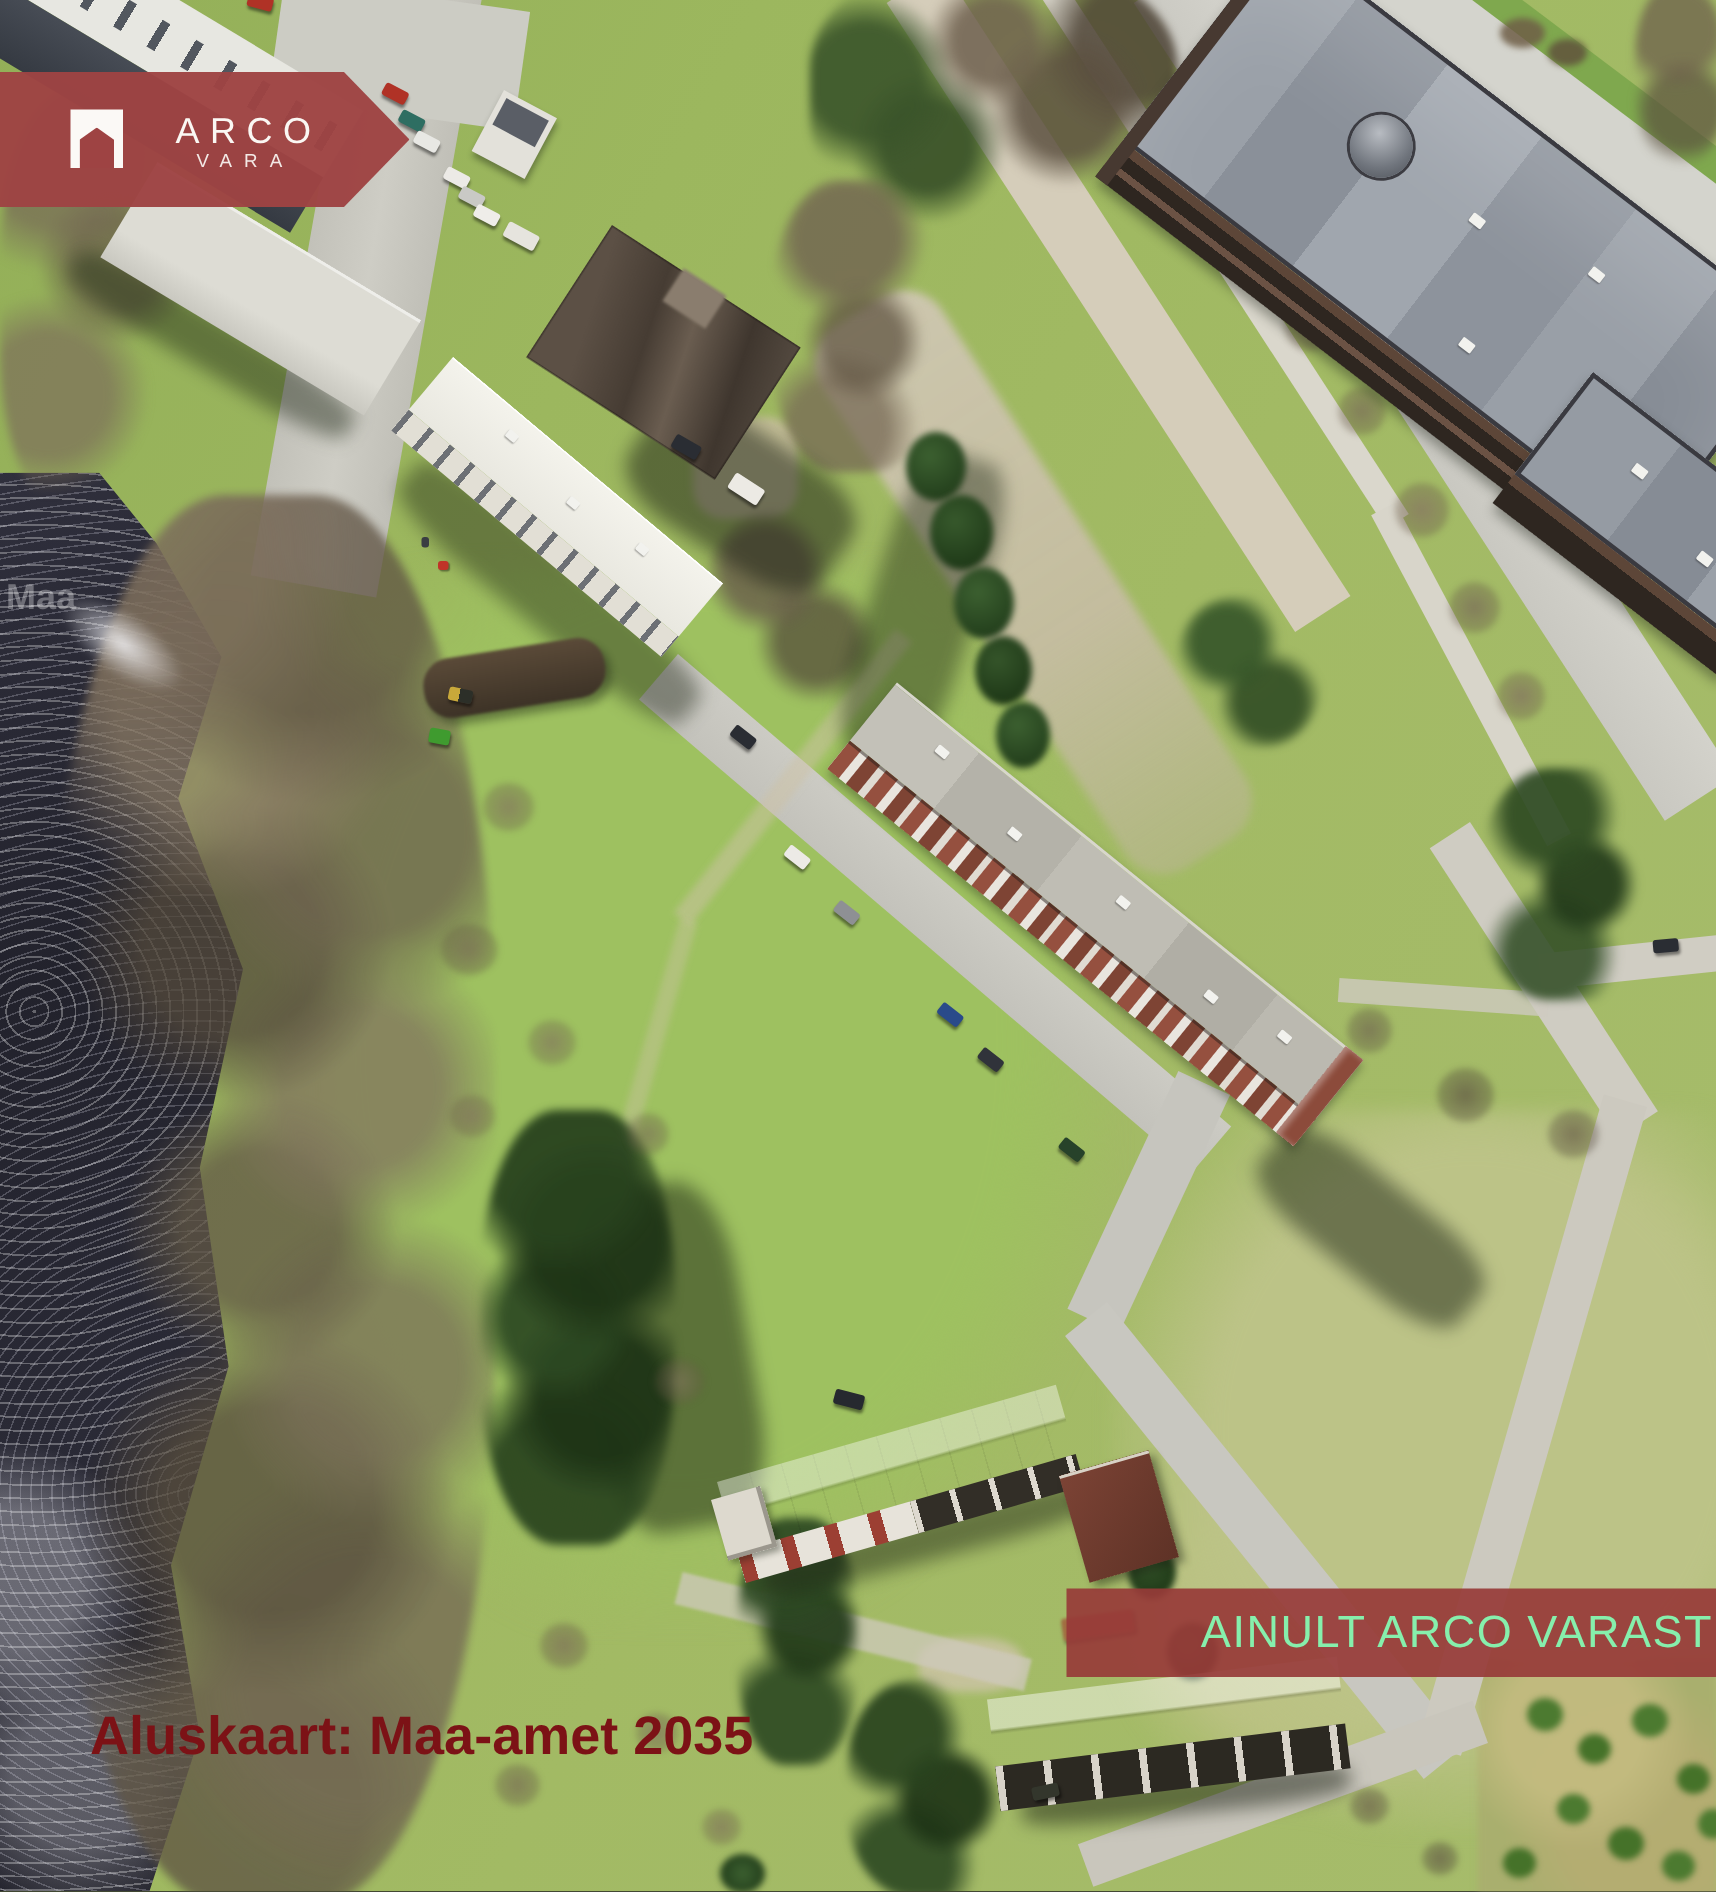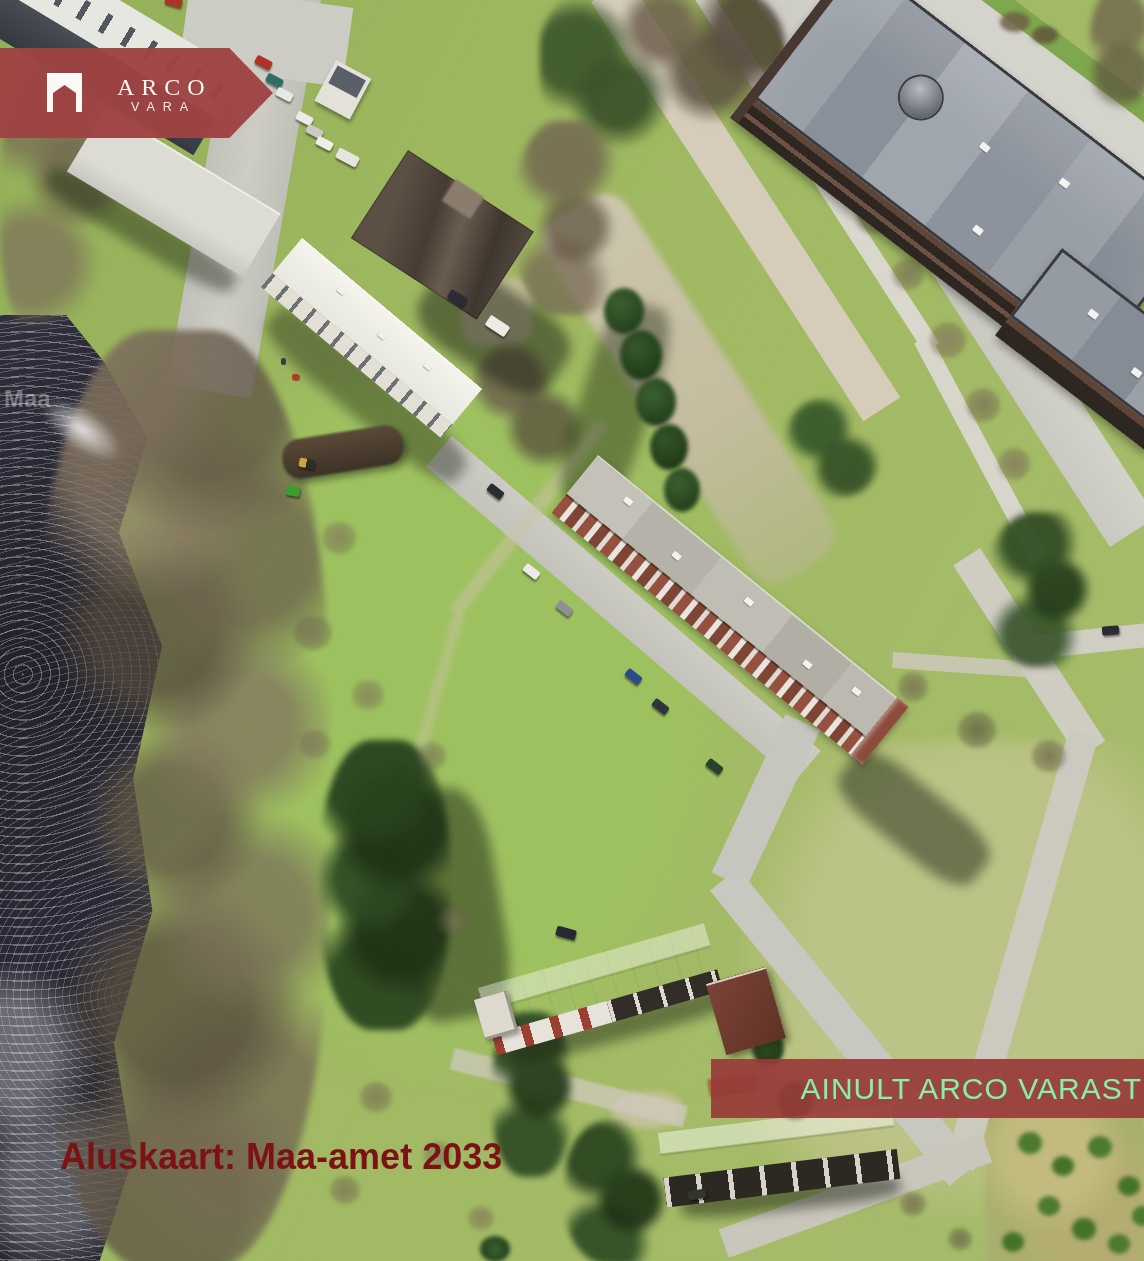--- a/index.html
+++ b/index.html
@@ -13,21 +13,21 @@
   .cluster{filter:blur(3px);border-radius:40%;}
   .shadow{filter:blur(6px);border-radius:30%;}
   .car{width:17px;height:9px;border-radius:2px;box-shadow:1px 2px 2px rgba(0,0,0,.45);transform-origin:50% 50%;}
   .vent{background:#f2f2ee;border-radius:1px;box-shadow:0 1px 1px rgba(0,0,0,.3);}
   
   .arco-banner{left:0;top:48px;width:273px;height:90px;background:#9e4343;opacity:.97;
                clip-path:polygon(0 0,84% 0,100% 50%,84% 100%,0 100%);z-index:50;}
   .arco-icon{left:47px;top:73px;width:35px;height:39px;background:#fbf9f6;z-index:51;}
   .arco-house{left:6px;top:12px;width:23px;height:27px;background:#9e4343;
               clip-path:polygon(50% 0,100% 30%,100% 100%,0 100%,0 30%);}
-  .arco-word{left:117px;top:74px;font-size:24px;font-weight:500;letter-spacing:7px;color:#faf7f3;z-index:51;font-family:Liberation Serif, serif;}
+  .arco-word{left:117px;top:74px;font-size:24px;font-weight:500;letter-spacing:7px;color:#faf7f3;z-index:51;}
   .arco-sub{left:131px;top:100px;font-size:12.5px;font-weight:400;letter-spacing:8px;color:#f3e9e6;z-index:51;}
   .addr-label{left:646px;top:521px;font-size:37px;font-weight:700;color:#7c1216;letter-spacing:.5px;z-index:50;
               text-shadow:0 0 2px rgba(255,255,255,.15);}
   .credit-label{left:60px;top:1136px;font-size:36px;font-weight:700;color:#7c1216;z-index:50;}
   .badge{left:687px;top:1059px;width:457px;height:59px;background:rgba(151,59,56,.92);z-index:50;
          color:#86efac;font-size:30px;letter-spacing:1px;line-height:59px;text-align:right;
          padding-right:26px;box-sizing:border-box;margin-left:24px;}
   .watermark{left:4px;top:385px;font-size:24px;font-weight:700;color:rgba(255,255,255,.32);z-index:40;}
 </style>
 </head>
@@ -294,14 +294,14 @@
   <div class="arco-banner"></div>
   <div class="arco-icon">
     <div class="arco-house"></div>
   </div>
   <div class="arco-word">ARCO</div>
   <div class="arco-sub">VARA</div>
 
 
   <div class="badge">AINULT ARCO VARAST</div>
 
-  <div class="credit-label">Aluskaart: Maa-amet 2033</div>
+  <div class="credit-label">Aluskaart: Maa-amet 2035</div>
 </div>
 
 </body></html>

